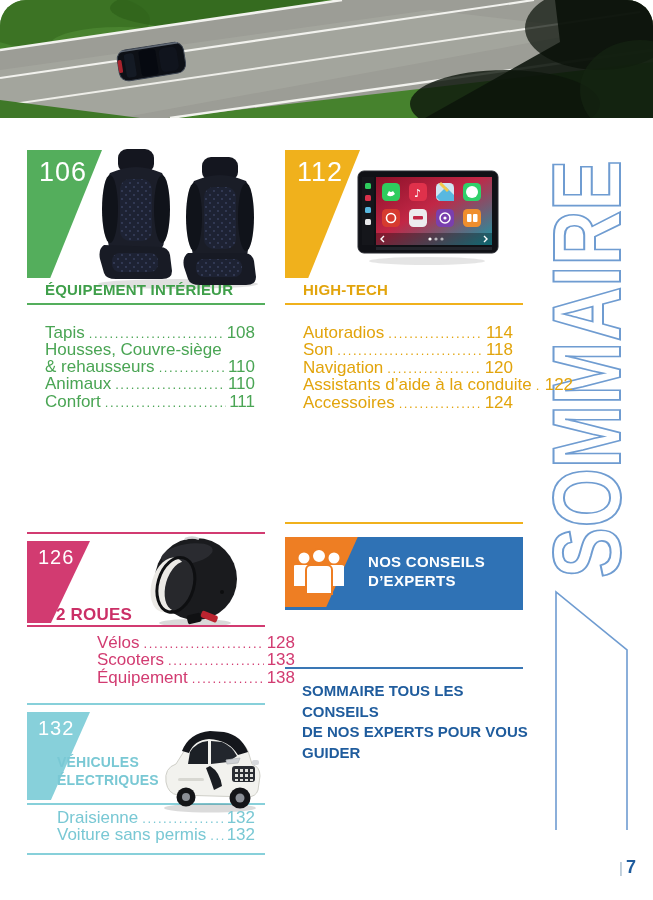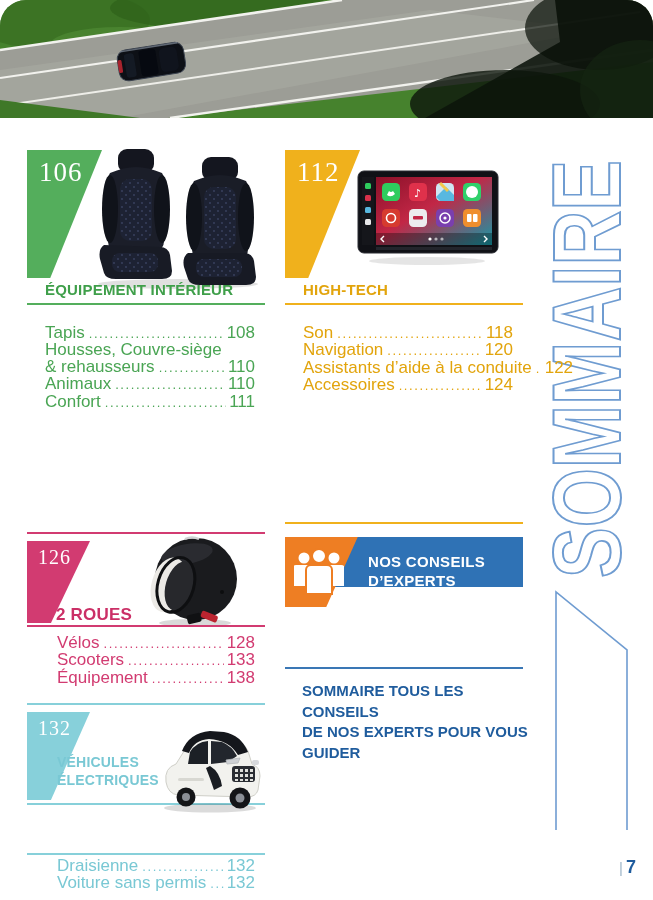--- a/index.html
+++ b/index.html
@@ -10,46 +10,46 @@
   .abs{position:absolute;}
 
   
   .hero{position:absolute;left:0;top:0;width:653px;height:118px;
         border-radius:26px 26px 0 0;overflow:hidden;}
   .hero svg{display:block;}
 
   
   .wedge{position:absolute;color:#fff;}
   .wedge .num{display:block;padding:7px 0 0 12px;font-size:27px;font-weight:300;letter-spacing:1px;
-              font-family:Liberation Serif, serif;}
+              font-family:Liberation Sans, sans-serif;}
   .wedge-big{width:75px;height:128px;clip-path:polygon(0 0,100% 0,31% 100%,0 100%);}
   .wedge-small{width:63px;height:82px;clip-path:polygon(0 0,100% 0,38% 100%,0 100%);}
   .wedge-small .num{font-size:20px;padding:5px 0 0 11px;}
   .wedge-132{height:88px;}
 
   
   .sec-title{position:absolute;font-weight:bold;font-size:15px;letter-spacing:.2px;white-space:nowrap;}
   .divider{position:absolute;height:2px;}
 
   
   .toc-list{position:absolute;font-size:17px;line-height:16.4px;}
   .toc-row{display:flex;align-items:baseline;}
   .toc-label{white-space:nowrap;}
   .toc-leader{flex:1 1 auto;overflow:hidden;white-space:nowrap;margin:0 3px 0 4px;min-width:6px;}
   .toc-leader::after{content:"................................................................................";
                      letter-spacing:1.6px;font-size:13px;}
   .toc-page{white-space:nowrap;}
 
   .list-green{color:var(--green_text,#46a350);}
   .list-yellow{color:var(--yellow_text,#e2a40c);}
-  .list-pink{color:var(--pink,#d23b71);}
+  .list-pink{color:var(--pink,#d23b71);margin-left:40px;}
   .list-teal{color:var(--teal_text,#79c8d4);}
 
   
-  .experts-box{position:absolute;left:285px;top:537px;width:238px;height:50px;
+  .experts-box{position:absolute;left:285px;top:537px;width:238px;height:73px;
                background:var(--blue,#2f72b5);}
   .experts-wedge{position:absolute;left:0;top:0;width:75px;height:70px;
                  background:var(--orange,#ee7e23);
                  clip-path:polygon(0 0,97% 0,55% 100%,0 100%);}
   .experts-text{position:absolute;left:83px;top:15px;color:#fff;font-weight:bold;
                 font-size:15px;line-height:19px;letter-spacing:.3px;}
   .experts-note{position:absolute;left:302px;top:681px;width:232px;
                 color:var(--dark_blue,#1f5c9d);font-weight:bold;font-size:15px;line-height:20.5px;}
 
   
@@ -235,20 +235,25 @@
       <path d="M34,69 L31,72 L34,75" stroke="#ffffff" stroke-width="1.4" fill="none"></path>
       <path d="M134,69 L137,72 L134,75" stroke="#ffffff" stroke-width="1.4" fill="none"></path>
       <rect x="26" y="80" width="116" height="3" fill="#23252c"></rect>
     </svg>
   </div>
 
   <div class="sec-title" style="left:303px;top:281px;color:var(--yellow_text,#e2a40c);">HIGH-TECH</div>
   <div class="divider" style="left:285px;top:303px;width:238px;background:var(--yellow,#f0b11c);"></div>
 
   <div class="toc-list list-yellow" style="left:303px;top:325px;width:210px;">
+    <div class="toc-row">
+      <span class="toc-label">Autoradios</span>
+      <span class="toc-leader"></span>
+      <span class="toc-page">114</span>
+    </div>
     <div class="toc-row">
       <span class="toc-label">Son</span>
       <span class="toc-leader"></span>
       <span class="toc-page">118</span>
     </div>
     <div class="toc-row">
       <span class="toc-label">Navigation</span>
       <span class="toc-leader"></span>
       <span class="toc-page">120</span>
     </div>
@@ -347,21 +352,21 @@
       <path d="M78,40 L92,38 L90,43 L79,44 Z" fill="#cdd0d4" stroke="#b4b7ba" stroke-width="0.8"></path>
       <rect x="104" y="40" width="7" height="5" rx="2" fill="#d8dadd"></rect>
       <circle cx="38" cy="77" r="9.5" fill="#141518"></circle>
         <circle cx="38" cy="77" r="4" fill="#8b8f96"></circle>
       <circle cx="92" cy="78" r="10.5" fill="#141518"></circle>
         <circle cx="92" cy="78" r="4.5" fill="#8b8f96"></circle>
       <rect x="30" y="58" width="26" height="3" rx="1.5" fill="#d8d8d2"></rect>
     </svg>
   </div>
 
-  <div class="toc-list list-teal" style="left:57px;top:810px;width:198px;margin-top:48px;">
+  <div class="toc-list list-teal" style="left:57px;top:810px;width:198px;">
     <div class="toc-row">
       <span class="toc-label">Draisienne</span>
       <span class="toc-leader"></span>
       <span class="toc-page">132</span>
     </div>
     <div class="toc-row">
       <span class="toc-label">Voiture sans permis</span>
       <span class="toc-leader"></span>
       <span class="toc-page">132</span>
     </div>

